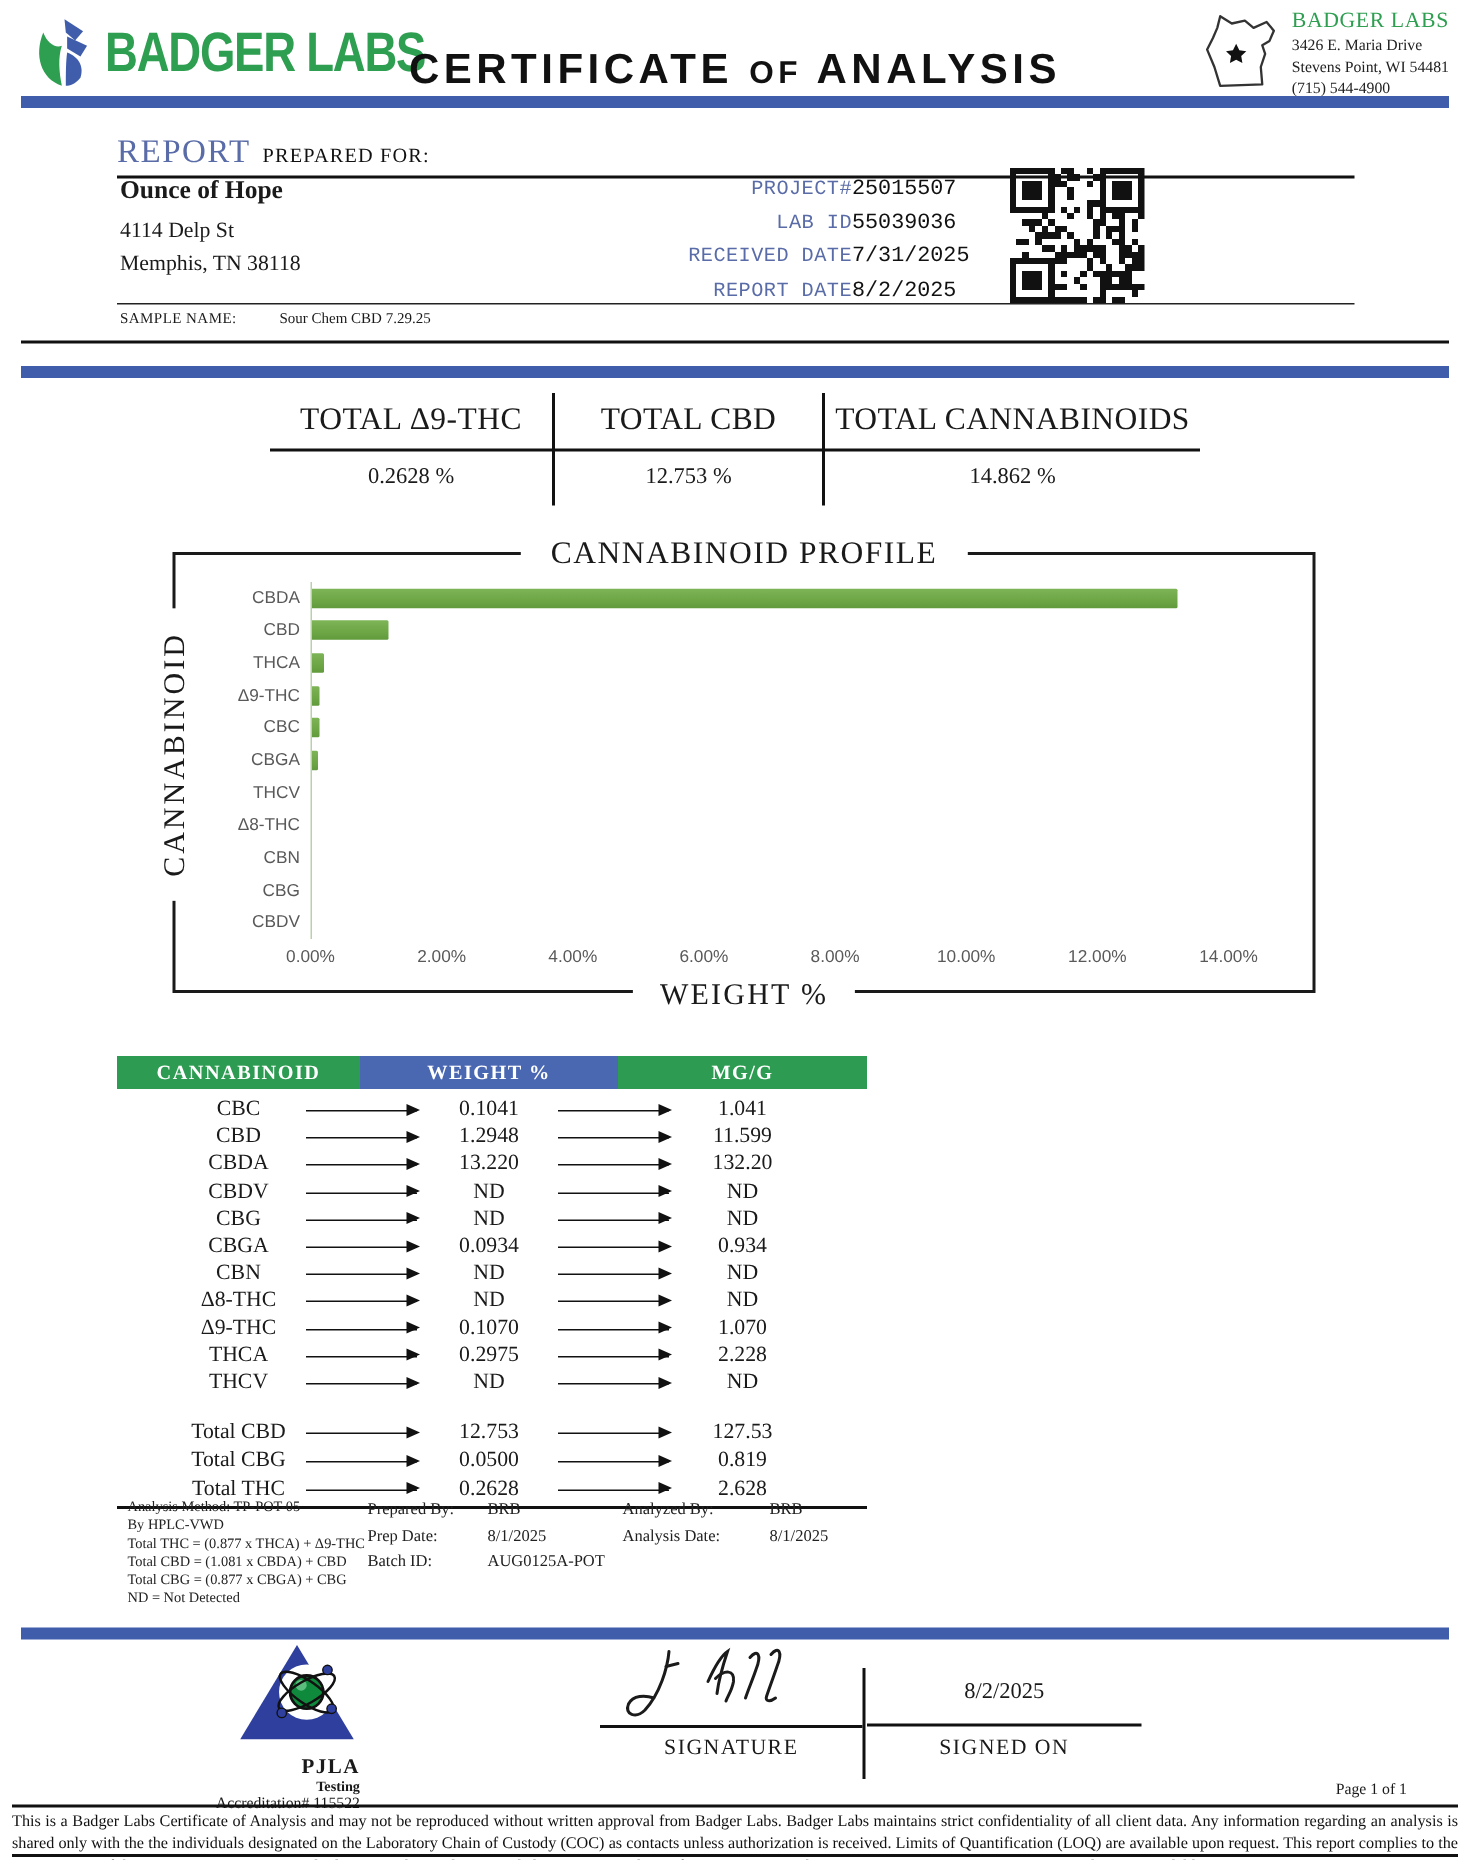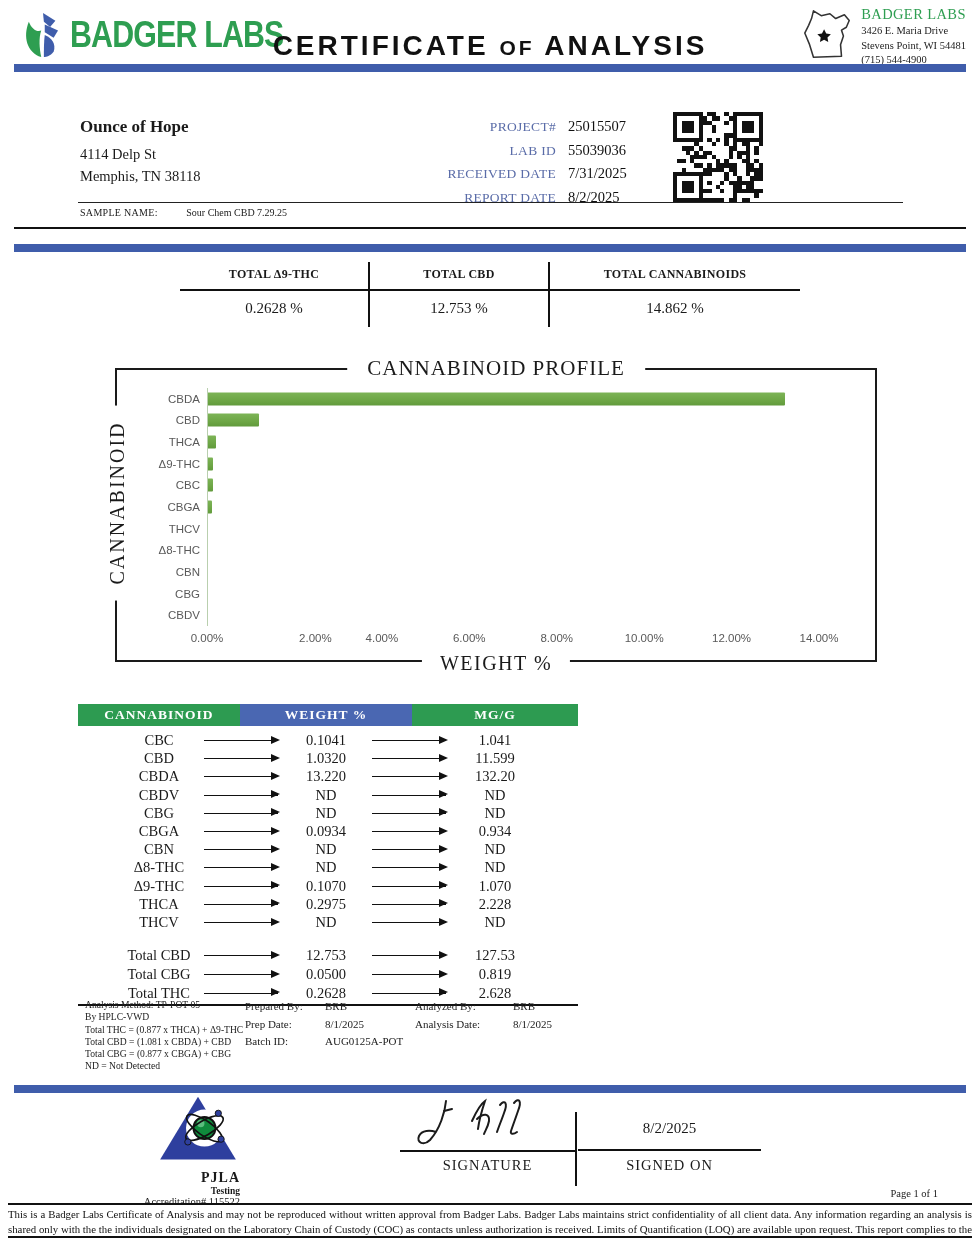--- a/index.html
+++ b/index.html
@@ -24,35 +24,35 @@
 
   
   .rp-heading { position:absolute; left:78px; top:88px; width:825px;
                 border-bottom:2px solid #111; padding-bottom:3px; }
   .rp-heading .acc { font-size:22px; color:#5a6ca8; letter-spacing:1px; }
   .rp-heading .rest { font-size:13.5px; color:#111; letter-spacing:.8px; margin-left:8px; }
   .client { position:absolute; left:80px; top:117px; }
   .client-name { font-weight:bold; font-size:17px; margin-bottom:6px; }
   .client-line { font-size:14.5px; line-height:1.55; }
   .meta { position:absolute; left:420px; top:118px; width:240px; }
-  .meta-row { display:grid; grid-template-columns:1fr 92px; gap:12px; margin-bottom:6.5px; }
+  .meta-row { display:grid; grid-template-columns:1fr 92px; gap:0; margin-bottom:6.5px;font-family:Liberation Mono, monospace; }
   .meta-label { color:#5a6ca8; font-size:13.5px; text-align:right; letter-spacing:.3px; padding-top:1px; }
   .meta-value { font-size:14.5px; color:#111; }
   .qr { position:absolute; left:673px; top:112px; width:90px; height:90px; }
   .line-a { position:absolute; left:78px; top:202px; width:825px; border-top:1.5px solid #222; }
   .sample-row { position:absolute; left:80px; top:207px; font-size:10px; }
   .sample-row .lbl { letter-spacing:.3px; }
   .sample-row .val { margin-left:26px; }
   .line-b { position:absolute; left:14px; right:14px; top:227px; border-top:2px solid #111; }
 
   
   .totals { position:absolute; left:180px; top:262px; display:flex; }
   .tcol { text-align:center; }
   .tcol + .tcol { border-left:2px solid #111; }
-  .tcol .h { font-weight:bold; font-size:12px; letter-spacing:.3px;
+  .tcol .h { font-weight:normal; font-size:21px; letter-spacing:.3px;
              border-bottom:2.5px solid #111; padding:5px 0 7px; }
   .tcol .v { font-size:15px; padding:9px 0 10px; }
 
   
   .chart-box { position:absolute; left:115px; top:368px; width:762px; height:294px;
                border:2.5px solid #1a1a1a; }
   .chart-title { position:absolute; top:-14px; left:50%; transform:translateX(-50%);
                  background:#fff; padding:0 20px; font-size:21px; letter-spacing:1px; white-space:nowrap; }
   .chart-ylabel { position:absolute; left:0; top:46%; transform:translate(-50%,-50%) rotate(-90deg);
                   background:#fff; padding:0 16px; font-size:20px; letter-spacing:2px; white-space:nowrap; }
@@ -154,20 +154,23 @@
       <div class="lab-addr">
         <div>3426 E. Maria Drive</div>
         <div>Stevens Point, WI 54481</div>
         <div>(715) 544-4900</div>
       </div>
     </div>
   </div>
 
   <div class="hr-blue bar1"></div>
 
+  <div class="rp-heading">
+    <span class="acc">REPORT</span><span class="rest">PREPARED FOR:</span>
+  </div>
   <div class="client">
     <div class="client-name">Ounce of Hope</div>
     <div class="client-line">4114 Delp St</div>
     <div class="client-line">Memphis, TN 38118</div>
   </div>
   <div class="meta">
       <div class="meta-row">
         <span class="meta-label">PROJECT#</span>
         <span class="meta-value">25015507</span>
       </div>
@@ -475,21 +478,21 @@
         </div>
         <div class="plot-row">
           <div class="plot-label">CBG</div>
         </div>
         <div class="plot-row">
           <div class="plot-label">CBDV</div>
         </div>
       </div>
     <div class="ticks">
         <span class="tick" style="left: 0%;">0.00%</span>
-        <span class="tick" style="left: 14.2857%; margin-left: 21px;">2.00%</span>
+        <span class="tick" style="left: 14.2857%;">2.00%</span>
         <span class="tick" style="left: 28.5714%;">4.00%</span>
         <span class="tick" style="left: 42.8571%;">6.00%</span>
         <span class="tick" style="left: 57.1429%;">8.00%</span>
         <span class="tick" style="left: 71.4286%;">10.00%</span>
         <span class="tick" style="left: 85.7143%;">12.00%</span>
         <span class="tick" style="left: 100%;">14.00%</span>
       </div>
   </div>
 
   <div class="ctable">
@@ -502,21 +505,21 @@
         <div class="trow">
           <div class="c c1">CBC</div>
           <div class="arrow a1"></div>
           <div class="c c2">0.1041</div>
           <div class="arrow a2"></div>
           <div class="c c3">1.041</div>
         </div>
         <div class="trow">
           <div class="c c1">CBD</div>
           <div class="arrow a1"></div>
-          <div class="c c2">1.0320</div>
+          <div class="c c2">1.2948</div>
           <div class="arrow a2"></div>
           <div class="c c3">11.599</div>
         </div>
         <div class="trow">
           <div class="c c1">CBDA</div>
           <div class="arrow a1"></div>
           <div class="c c2">13.220</div>
           <div class="arrow a2"></div>
           <div class="c c3">132.20</div>
         </div>

